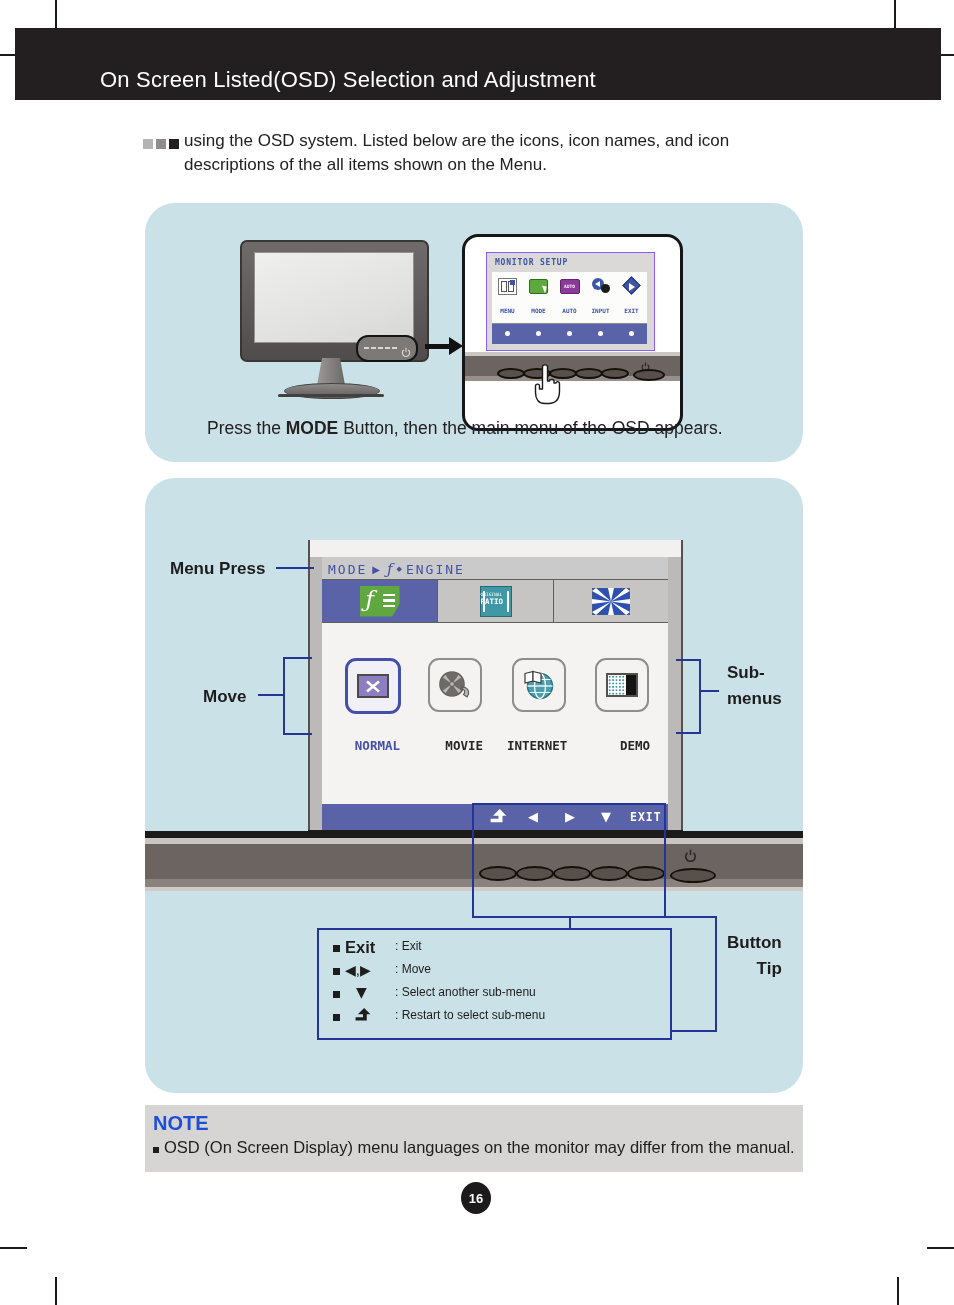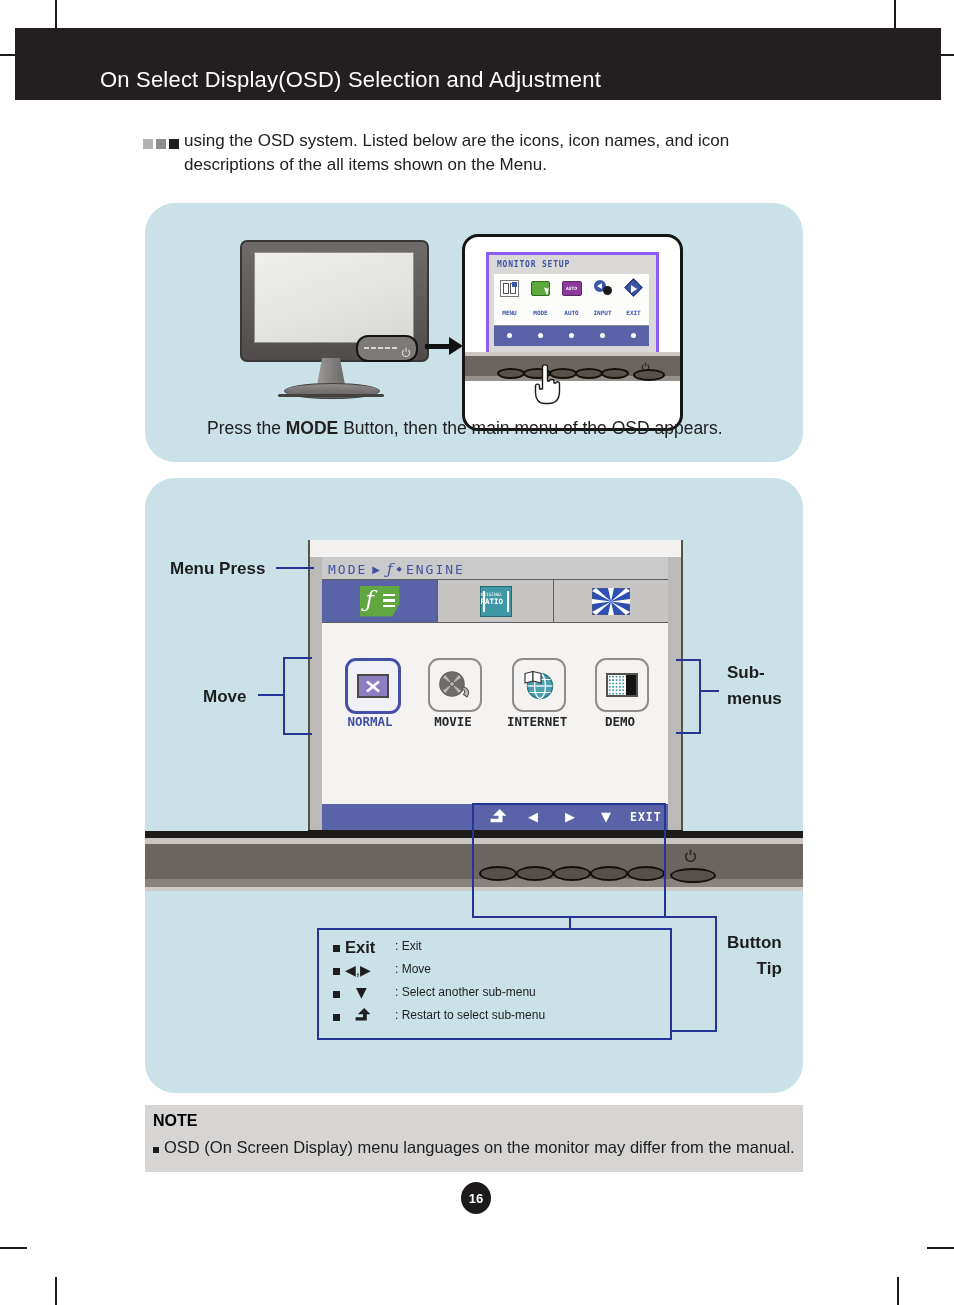--- a/index.html
+++ b/index.html
@@ -11,39 +11,39 @@
   .blueline{position:absolute;background:#253595;}
   .boldlbl{position:absolute;font-weight:bold;font-size:17px;color:#1d1d1d;line-height:26px;}
   .osd-mono{font-family:"DejaVu Sans Mono",monospace;}
   .tri{font-family:"DejaVu Sans",sans-serif;}
   .oval-btn{position:absolute;background:#57504c;border:2px solid #151109;border-radius:50%;}
   .mini-slot{position:absolute;width:31px;display:flex;justify-content:center;}
   .legend-desc{position:absolute;left:76px;font-size:12px;color:#1d1d1d;}
   .legend-bullet{position:absolute;left:14px;width:7px;height:7px;background:#1d1d1d;}
   .sub-btn{position:absolute;width:50px;height:50px;border-radius:11px;background:#f4f3f1;
            border:2px solid #8f8d8b;display:flex;align-items:center;justify-content:center;}
-  .sub-lbl{position:absolute;width:60px;text-align:center;font-size:12.5px;font-weight:bold;
-           font-family:"DejaVu Sans Mono",monospace;color:#272727;}
+  .sub-lbl{position:absolute;width:60px;text-align:right;font-size:12.5px;font-weight:bold;
+           font-family:"DejaVu Sans Mono",monospace;color:#272727;margin-top:24px;}
 </style>
 </head>
 <body>
 
 <div id="page">
 
   <div class="crop" style="left:55px;top:0;width:2px;height:28px"></div>
   <div class="crop" style="left:894px;top:0;width:2px;height:28px"></div>
   <div class="crop" style="left:0;top:54px;width:15px;height:2px"></div>
   <div class="crop" style="left:939px;top:54px;width:15px;height:2px"></div>
   <div class="crop" style="left:0;top:1247px;width:27px;height:2px"></div>
   <div class="crop" style="left:927px;top:1247px;width:27px;height:2px"></div>
   <div class="crop" style="left:55px;top:1277px;width:2px;height:28px"></div>
   <div class="crop" style="left:897px;top:1277px;width:2px;height:28px"></div>
 
   <div class="abs" style="left:15px;top:28px;width:926px;height:72px;background:#231f20;">
-    <div class="abs" style="left:85px;top:39px;font-size:22px;color:#ffffff;letter-spacing:0.2px;">On Select Display(OSD) Selection and Adjustment</div>
+    <div class="abs" style="left:85px;top:39px;font-size:22px;color:#ffffff;letter-spacing:0.2px;">On Screen Listed(OSD) Selection and Adjustment</div>
   </div>
 
   <div class="abs" style="left:143px;top:139px;width:10px;height:10px;background:#b5b3b4;"></div>
   <div class="abs" style="left:156px;top:139px;width:10px;height:10px;background:#8e8c8d;"></div>
   <div class="abs" style="left:169px;top:139px;width:10px;height:10px;background:#231f20;"></div>
   <div class="abs" style="left:184px;top:129px;font-size:17px;line-height:23.5px;">
     <div>using the OSD system. Listed below are the icons, icon names, and icon</div>
     <div>descriptions of the all items shown on the Menu.</div>
   </div>
 
@@ -66,21 +66,21 @@
   </div>
   <div class="abs" style="left:317px;top:358px;width:28px;height:27px;background:linear-gradient(90deg,#9c9998,#6b6868);clip-path:polygon(18% 0,82% 0,100% 100%,0 100%);"></div>
   <div class="abs" style="left:284px;top:383px;width:94px;height:14px;border-radius:50%;background:linear-gradient(180deg,#8e8b8a,#5f5c5b);border:1px solid #454342;"></div>
   <div class="abs" style="left:278px;top:394px;width:106px;height:3px;border-radius:2px;background:#434140;"></div>
 
   <div class="abs" style="left:425px;top:344px;width:24px;height:5px;background:#111;"></div>
   <div class="abs" style="left:449px;top:337px;width:0;height:0;border-left:14px solid #111;border-top:9px solid transparent;border-bottom:9px solid transparent;"></div>
 
   <div class="abs" style="left:462px;top:234px;width:221px;height:197px;border-radius:16px;background:#ffffff;border:3px solid #161616;box-sizing:border-box;"></div>
 
-  <div class="abs" style="left:486px;top:252px;width:167px;height:97px;background:#dbd9d8;border:3px solid #8b5cf6;">
+  <div class="abs" style="left:486px;top:252px;width:167px;height:97px;background:#dbd9d8;border:1px solid #8b5cf6;">
     <div class="abs osd-mono" style="left:8px;top:5px;font-size:8px;font-weight:bold;letter-spacing:0.8px;color:#3b54a4;">MONITOR SETUP</div>
     <div class="abs" style="left:5px;top:19px;width:155px;height:72px;background:#fcfcfb;border:1px solid #97959
 
 6;">
 
       <div class="mini-slot" style="left:0;top:6px;">
         <div style="position:relative;width:17px;height:15px;background:#fff;border:1px solid #777;">
           <div class="abs" style="left:2px;top:2px;width:4px;height:9px;border:1px solid #555;"></div>
           <div class="abs" style="left:9px;top:2px;width:4px;height:9px;border:1px solid #555;"></div>
           <div class="abs" style="right:1px;top:1px;width:5px;height:5px;background:#3c55a5;"></div>
@@ -316,21 +316,21 @@
     <div class="legend-bullet" style="top:84px;"></div>
     <div class="abs" style="left:36px;top:78px;">
       <svg width="16" height="15" viewBox="0 0 14 13">
           <path d="M8 0 L13.5 5.5 L10.3 5.5 L10.3 10.8 L0.5 10.8 L0.5 8 L7 8 L7 5.5 L2.5 5.5 Z" fill="#1d1d1d"></path>
         </svg>
     </div>
     <div class="legend-desc" style="top:78px;">: Restart to select sub-menu</div>
   </div>
 
   <div class="abs" style="left:145px;top:1105px;width:658px;height:67px;background:#d6d5d4;">
-    <div class="abs" style="left:8px;top:7px;font-size:16px;font-weight:bold;color:#000000;">NOTE</div>
+    <div class="abs" style="left:8px;top:7px;font-size:20px;font-weight:bold;color:#1d4ed8;">NOTE</div>
     <div class="abs" style="left:8px;top:42px;width:6px;height:6px;background:#1d1d1d;"></div>
     <div class="abs" style="left:19px;top:33px;font-size:16.5px;color:#1d1d1d;">OSD (On Screen Display) menu languages on the monitor may differ from the manual.</div>
   </div>
 
   <div class="abs" style="left:461px;top:1182px;width:30px;height:32px;border-radius:50%;background:#1c1a1b;display:flex;align-items:center;justify-content:center;">
     <span style="color:#fff;font-size:13px;font-weight:bold;">16</span>
   </div>
 
 </div>
 

